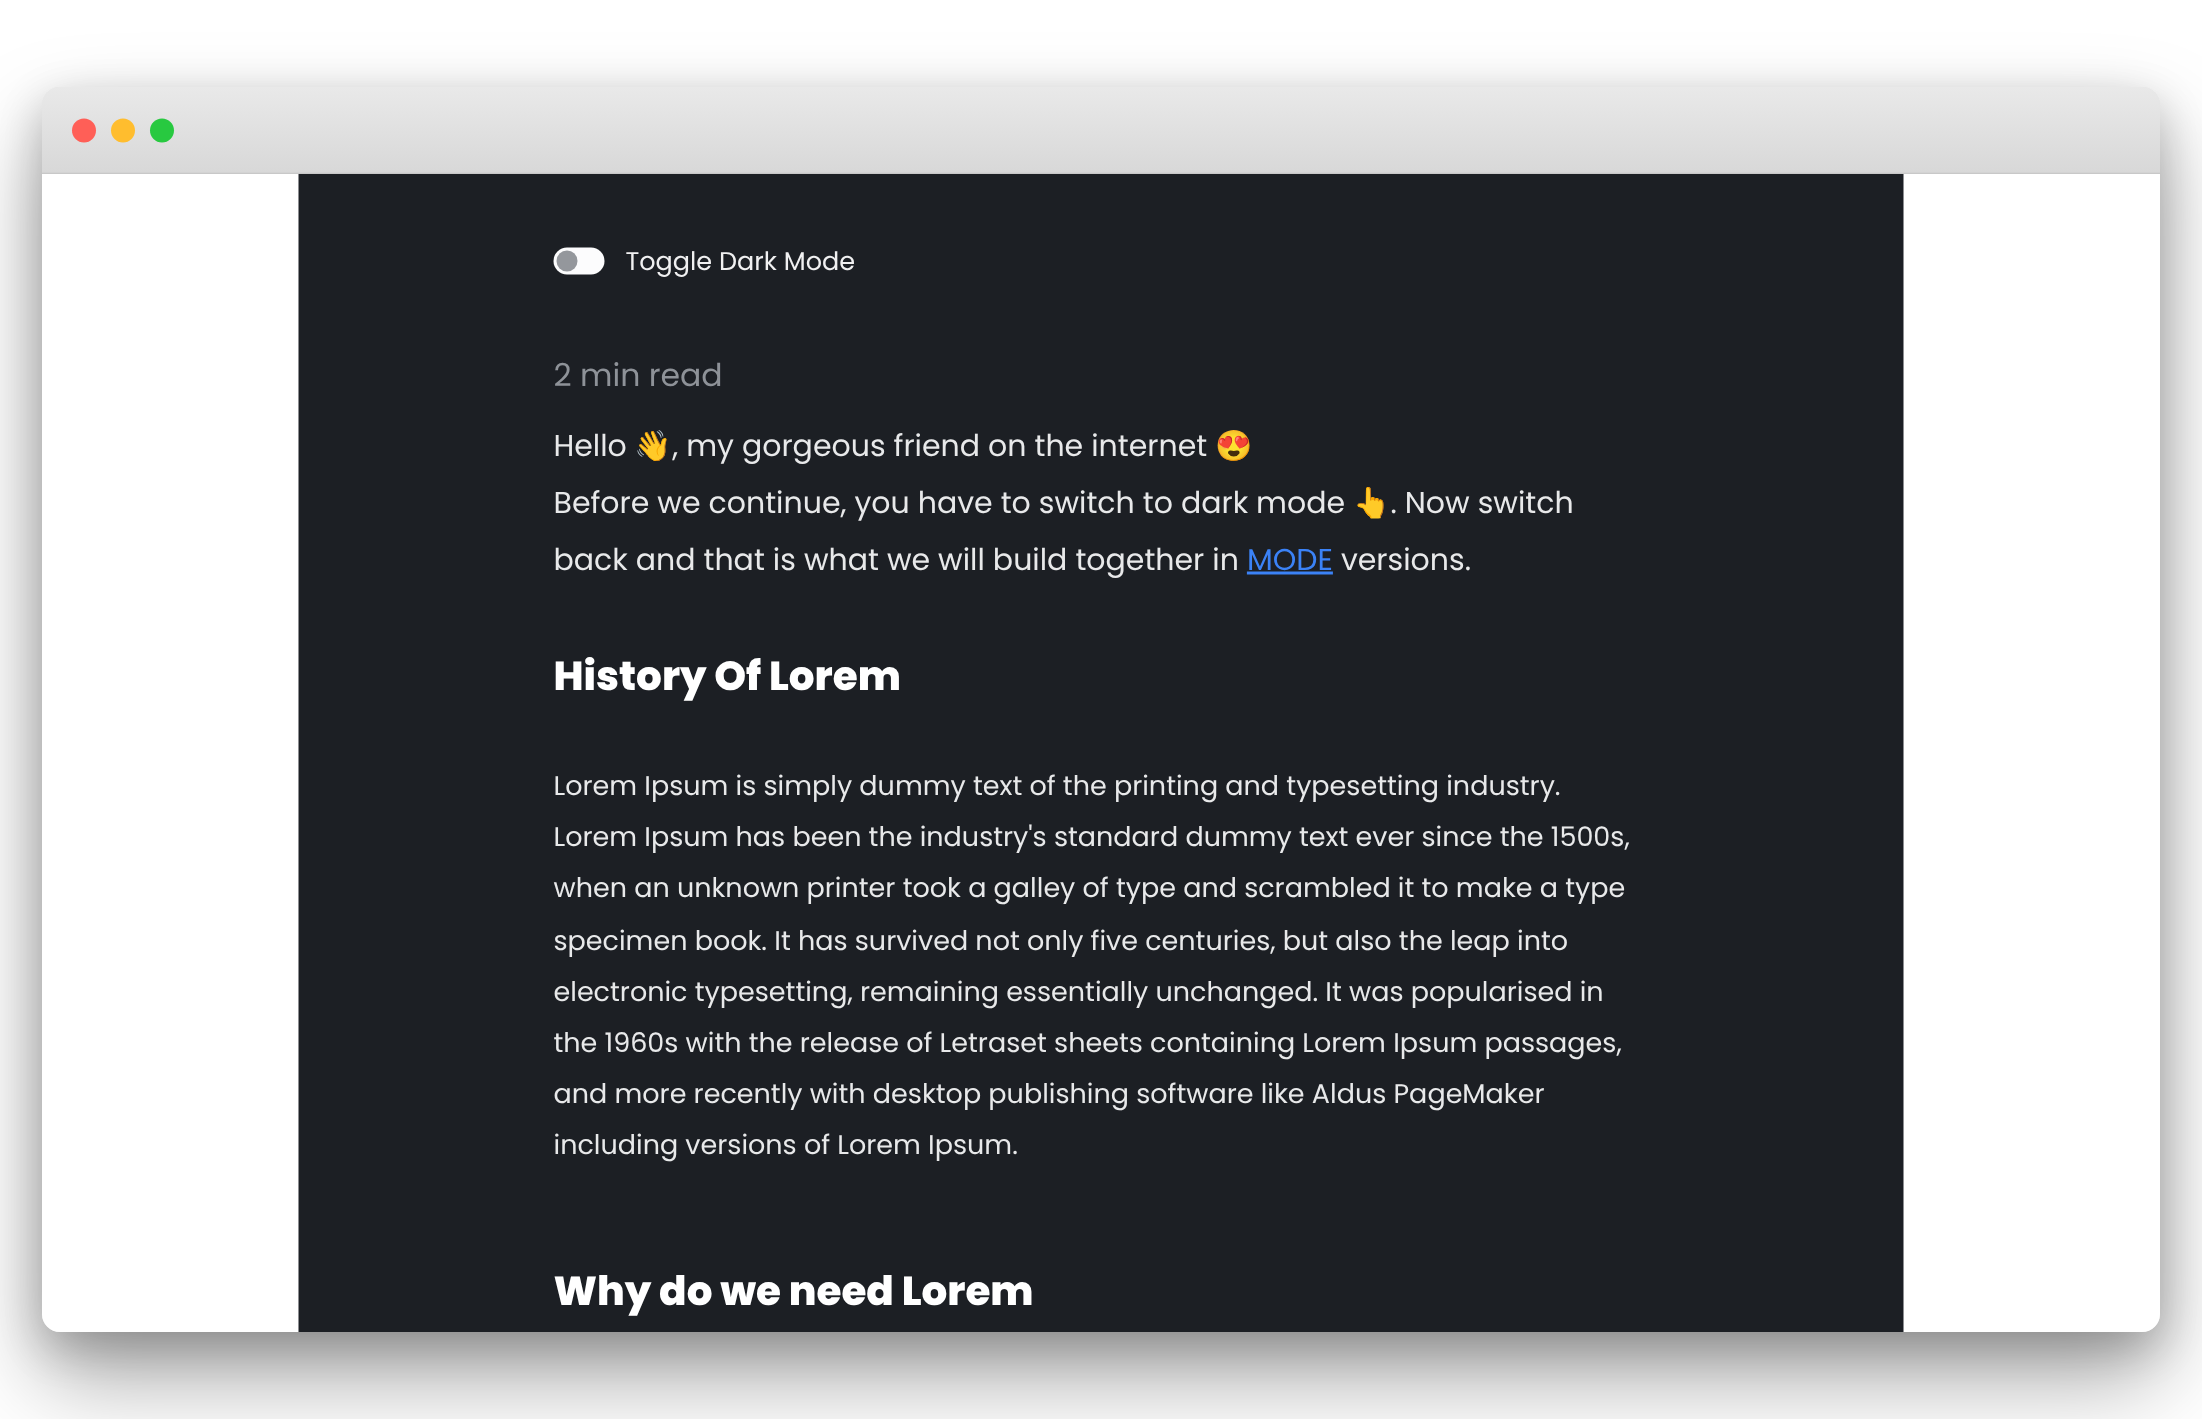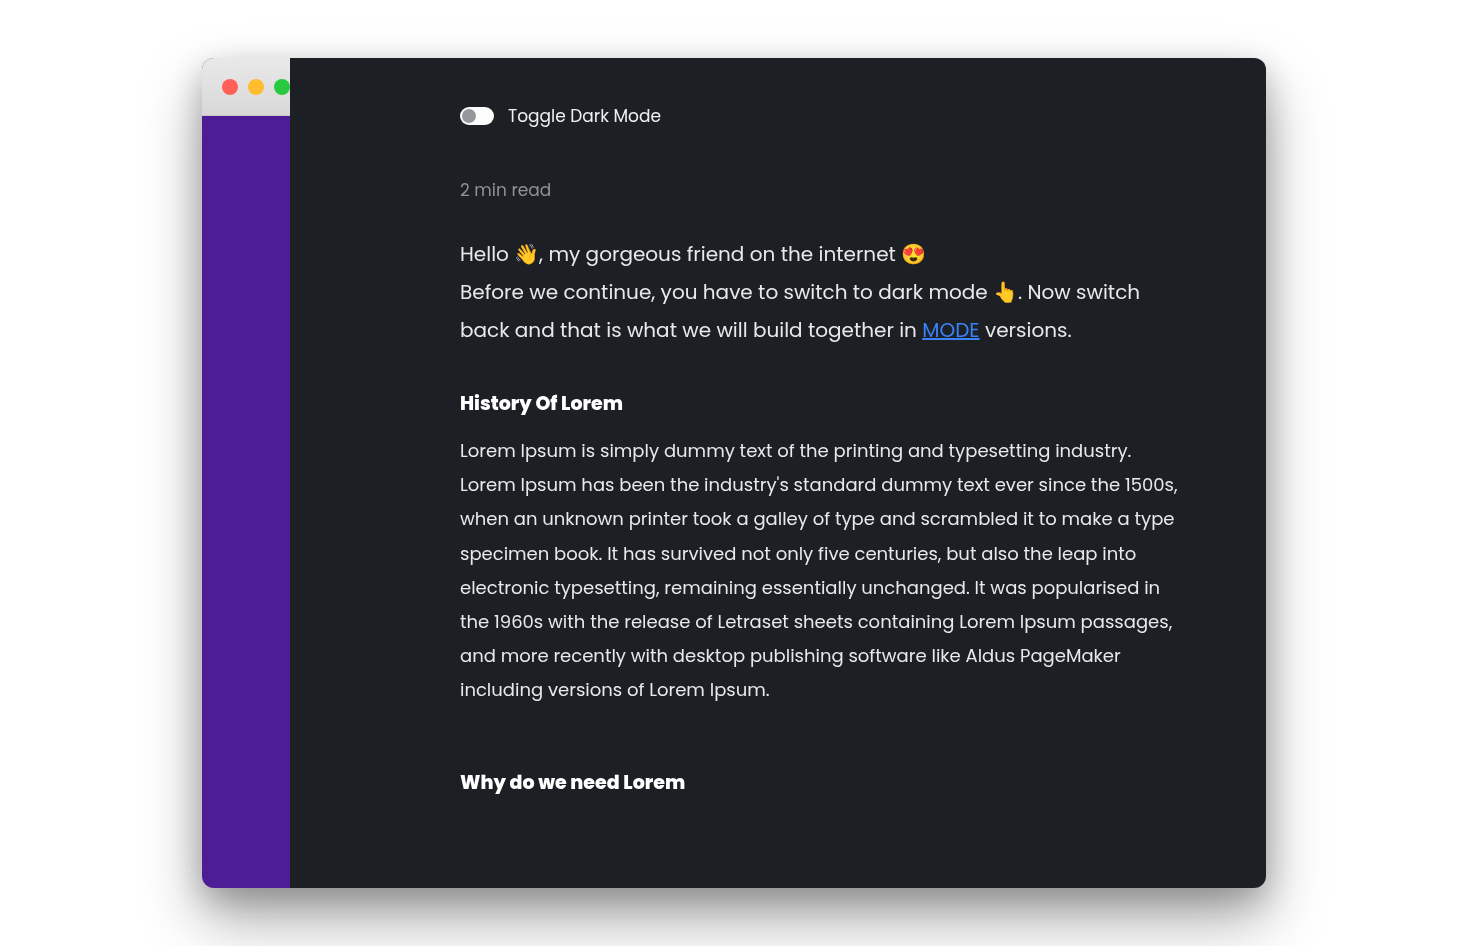--- a/index.html
+++ b/index.html
@@ -7,27 +7,27 @@
     background: #fff;
     font-family: 'Poppins', -apple-system, BlinkMacSystemFont, 'Segoe UI', Roboto, sans-serif;
     width: 1468px;
     height: 946px;
     overflow: hidden;
     display: flex;
     align-items: center;
     justify-content: center;
   }
   .browser-window {
-    width: 1064px;
+    width: 1412px;
     height: 830px;
-    background: #4c1d95;
+    background: #e5e5e5;
     border-radius: 12px;
     box-shadow: 0 30px 60px rgba(0,0,0,0.35), 0 10px 30px rgba(0,0,0,0.2);
     display: flex;
-    flex-direction: row;
+    flex-direction: column;
     overflow: hidden;
     position: relative;
   }
   .titlebar {
     height: 58px;
     background: linear-gradient(#e9e9e9, #d8d8d8);
     border-bottom: 1px solid #c8c8c8;
     display: flex;
     align-items: center;
     padding-left: 20px;
@@ -101,38 +101,38 @@
     font-weight: 900;
     line-height: 1.12;
     letter-spacing: 0.5px;
     text-transform: uppercase;
     color: #fff;
     margin-bottom: 18px;
     font-family: 'Poppins', sans-serif;
   }
   .read-time {
     color: #8e9298;
-    font-size: 17px;
-    margin-bottom: 32px;
+    font-size: 21px;
+    margin-bottom: 12px;
   }
   .intro {
     font-size: 20px;
     line-height: 1.9;
     color: #e8e9ea;
     margin-bottom: 40px;
   }
   .intro a {
     color: #3b82f6;
     text-decoration: underline;
   }
   h2.section-heading {
-    font-size: 19px;
+    font-size: 27px;
     font-weight: 800;
     color: #fff;
-    margin-bottom: 16px;
+    margin-bottom: 36px;
   }
   p.body-text {
     font-size: 18px;
     line-height: 1.9;
     color: #e8e9ea;
     margin-bottom: 60px;
   }
 </style>
 </head>
 <body>

